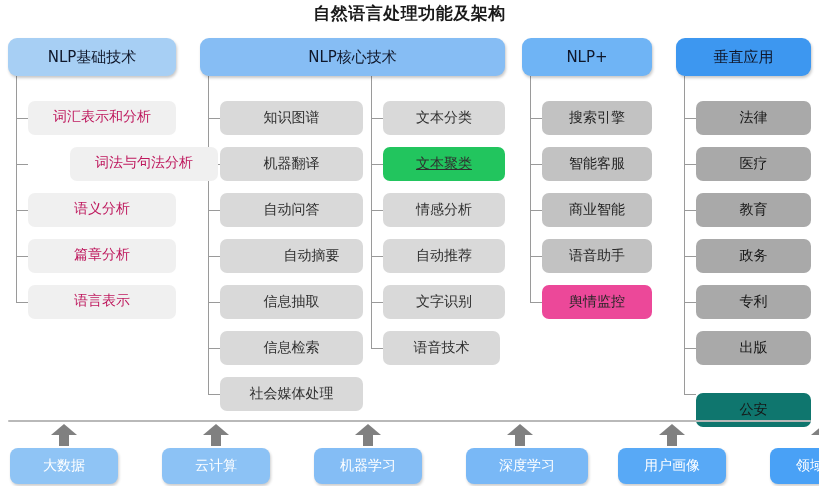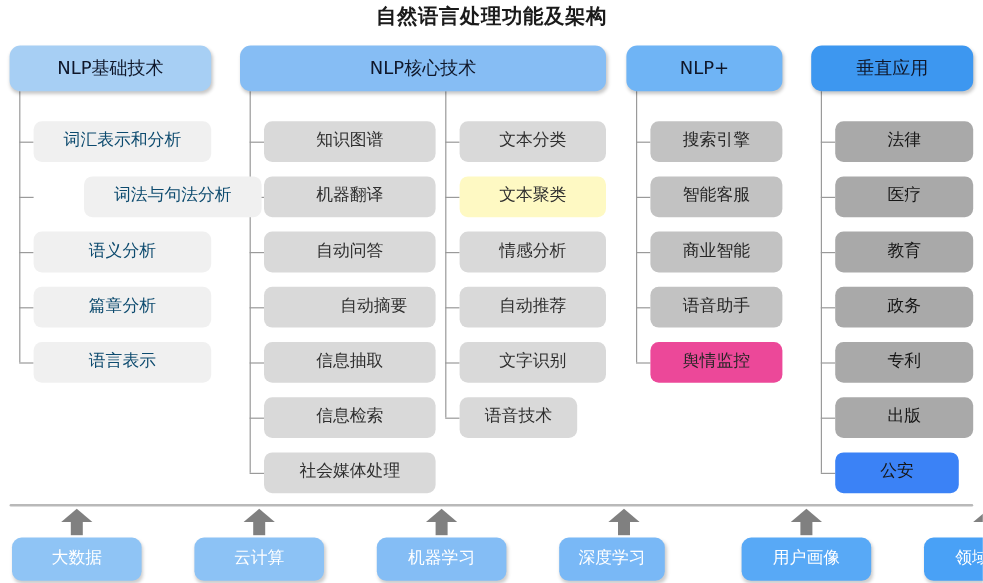--- a/index.html
+++ b/index.html
@@ -39,21 +39,21 @@
     border-radius:9px;
     box-shadow:1px 2px 3px rgba(0,0,0,0.22);
   }
 
   
   .leaf{
     height:34px;
     font-size:14px;
     border-radius:7px;
   }
-  .leaf.c1{background:#f0f0f0;color:#0c4a6e;}
+  .leaf.c1{background:#f0f0f0;color:#be185d;font-family:Liberation Mono, monospace;}
   .leaf.c2{background:#d9d9d9;color:#2f2f2f;}
   .leaf.c3{background:#c2c2c2;color:#262626;}
   .leaf.c4{background:#a9a9a9;color:#161616;}
 
   
   .found{
     height:36px;
     font-size:14px;
     color:#ffffff;
     border-radius:8px;
@@ -134,55 +134,55 @@
       <div class="box leaf c1" style="left: 28px; top: 239px; width: 148px; background: rgb(240, 240, 240);">篇章分析</div>
       <div class="box leaf c1" style="left: 28px; top: 285px; width: 148px; background: rgb(240, 240, 240);">语言表示</div>
       <div class="box leaf c2" style="left: 220px; top: 101px; width: 143px; background: rgb(217, 217, 217);">知识图谱</div>
       <div class="box leaf c2" style="left: 220px; top: 147px; width: 143px; background: rgb(217, 217, 217);">机器翻译</div>
       <div class="box leaf c2" style="left: 220px; top: 193px; width: 143px; background: rgb(217, 217, 217);">自动问答</div>
       <div class="box leaf c2" style="left: 220px; top: 239px; width: 143px; background: rgb(217, 217, 217); padding-left: 40px;">自动摘要</div>
       <div class="box leaf c2" style="left: 220px; top: 285px; width: 143px; background: rgb(217, 217, 217);">信息抽取</div>
       <div class="box leaf c2" style="left: 220px; top: 331px; width: 143px; background: rgb(217, 217, 217);">信息检索</div>
       <div class="box leaf c2" style="left: 220px; top: 377px; width: 143px; background: rgb(217, 217, 217);">社会媒体处理</div>
       <div class="box leaf c2" style="left: 383px; top: 101px; width: 122px; background: rgb(217, 217, 217);">文本分类</div>
-      <div class="box leaf c2" style="left: 383px; top: 147px; width: 122px; background: #fef9c3;">文本聚类</div>
+      <div class="box leaf c2" style="left: 383px; top: 147px; width: 122px; background: #22c55e; text-decoration: underline;">文本聚类</div>
       <div class="box leaf c2" style="left: 383px; top: 193px; width: 122px; background: rgb(217, 217, 217);">情感分析</div>
       <div class="box leaf c2" style="left: 383px; top: 239px; width: 122px; background: rgb(217, 217, 217);">自动推荐</div>
       <div class="box leaf c2" style="left: 383px; top: 285px; width: 122px; background: rgb(217, 217, 217);">文字识别</div>
-      <div class="box leaf c2" style="left: 383px; top: 331px; width: 98px; background: rgb(217, 217, 217);">语音技术</div>
+      <div class="box leaf c2" style="left: 383px; top: 331px; width: 117px; background: rgb(217, 217, 217);">语音技术</div>
       <div class="box leaf c3" style="left: 542px; top: 101px; width: 110px; background: rgb(194, 194, 194);">搜索引擎</div>
       <div class="box leaf c3" style="left: 542px; top: 147px; width: 110px; background: rgb(194, 194, 194);">智能客服</div>
       <div class="box leaf c3" style="left: 542px; top: 193px; width: 110px; background: rgb(194, 194, 194);">商业智能</div>
       <div class="box leaf c3" style="left: 542px; top: 239px; width: 110px; background: rgb(194, 194, 194);">语音助手</div>
       <div class="box leaf c3" style="left: 542px; top: 285px; width: 110px; background: #ec4899;">舆情监控</div>
       <div class="box leaf c4" style="left: 696px; top: 101px; width: 115px; background: rgb(169, 169, 169);">法律</div>
       <div class="box leaf c4" style="left: 696px; top: 147px; width: 115px; background: rgb(169, 169, 169);">医疗</div>
       <div class="box leaf c4" style="left: 696px; top: 193px; width: 115px; background: rgb(169, 169, 169);">教育</div>
       <div class="box leaf c4" style="left: 696px; top: 239px; width: 115px; background: rgb(169, 169, 169);">政务</div>
       <div class="box leaf c4" style="left: 696px; top: 285px; width: 115px; background: rgb(169, 169, 169);">专利</div>
       <div class="box leaf c4" style="left: 696px; top: 331px; width: 115px; background: rgb(169, 169, 169);">出版</div>
-      <div class="box leaf c4" style="left: 696px; top: 377px; width: 103px; background: #3b82f6;">公安</div>
+      <div class="box leaf c4" style="left: 696px; top: 393px; width: 115px; background: #0f766e;">公安</div>
     </div>
   <div id="foundation">
       <div class="box found" style="left: 10px; top: 448px; width: 108px; background: rgb(143, 196, 245);">大数据</div>
       <div class="arrow" style="left: 51px; top: 424px;">
         <div class="head"></div>
         <div class="shaft"></div>
       </div>
       <div class="box found" style="left: 162px; top: 448px; width: 108px; background: rgb(140, 194, 245);">云计算</div>
       <div class="arrow" style="left: 203px; top: 424px;">
         <div class="head"></div>
         <div class="shaft"></div>
       </div>
       <div class="box found" style="left: 314px; top: 448px; width: 108px; background: rgb(132, 189, 245);">机器学习</div>
       <div class="arrow" style="left: 355px; top: 424px;">
         <div class="head"></div>
         <div class="shaft"></div>
       </div>
-      <div class="box found" style="left: 466px; top: 448px; width: 88px; background: rgb(121, 184, 246);">深度学习</div>
+      <div class="box found" style="left: 466px; top: 448px; width: 122px; background: rgb(121, 184, 246);">深度学习</div>
       <div class="arrow" style="left: 507px; top: 424px;">
         <div class="head"></div>
         <div class="shaft"></div>
       </div>
       <div class="box found" style="left: 618px; top: 448px; width: 108px; background: rgb(88, 169, 246);">用户画像</div>
       <div class="arrow" style="left: 659px; top: 424px;">
         <div class="head"></div>
         <div class="shaft"></div>
       </div>
       <div class="box found" style="left: 770px; top: 448px; width: 108px; background: rgb(73, 161, 246);">领域知识</div>

